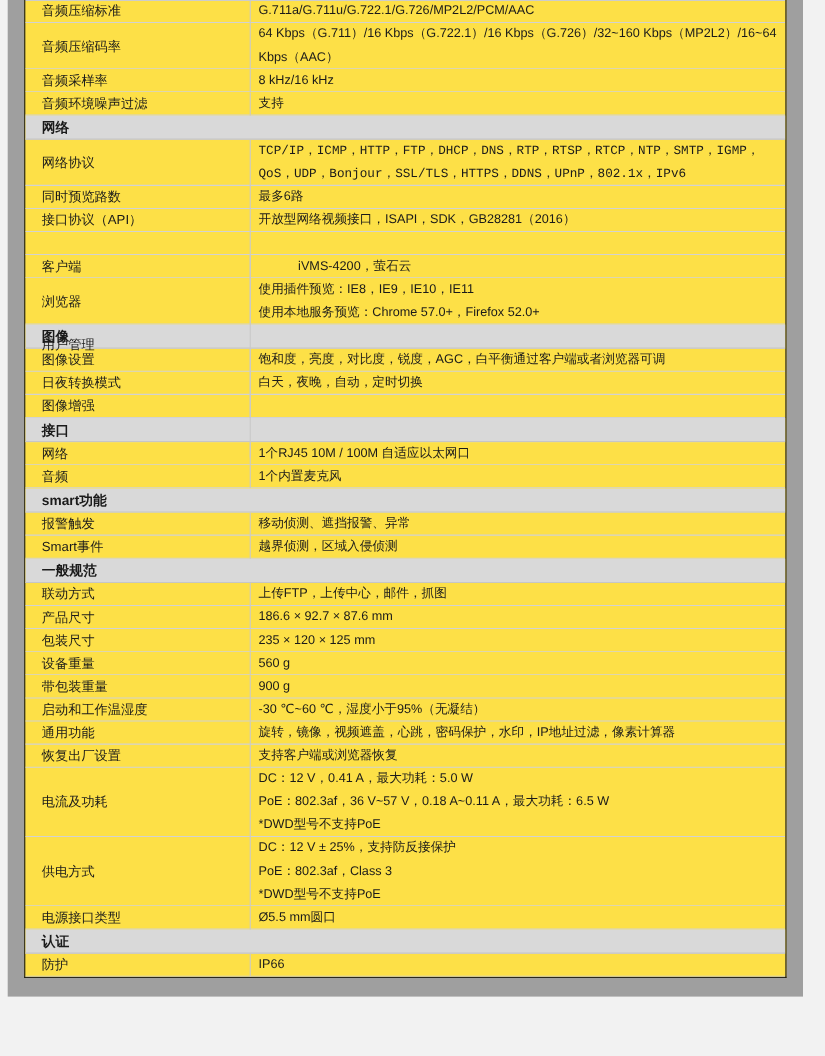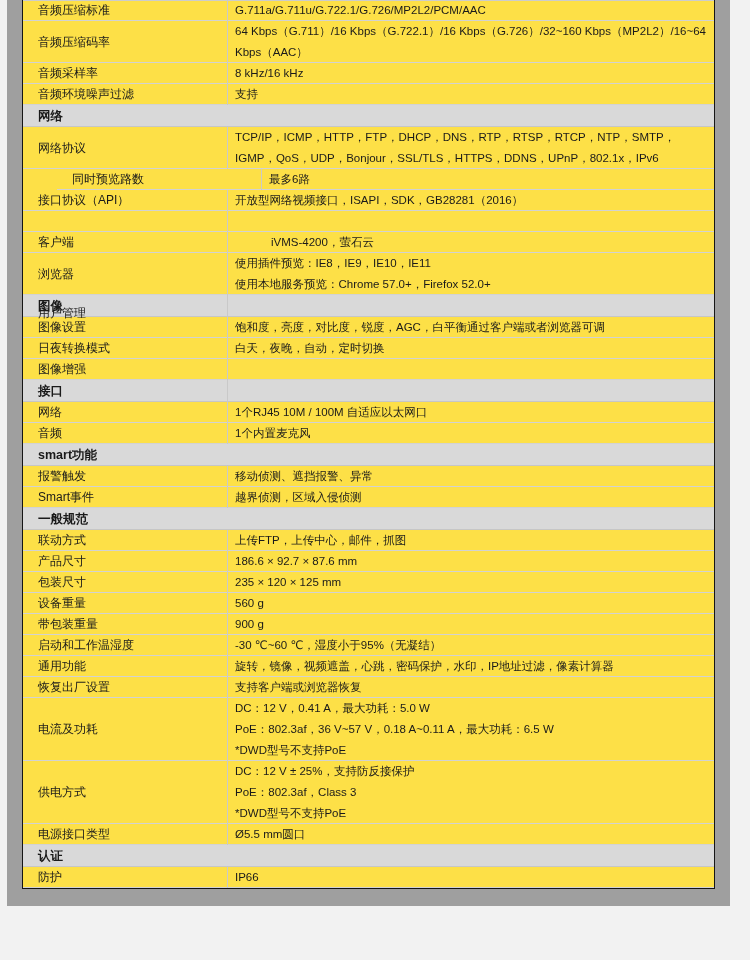--- a/index.html
+++ b/index.html
@@ -75,25 +75,25 @@
     </div>
     <div class="row single" style="height: 21px;">
       <div class="label">音频采样率</div>
       <div class="value">8 kHz/16 kHz</div>
     </div>
     <div class="row single" style="height: 21px;">
       <div class="label">音频环境噪声过滤</div>
       <div class="value">支持</div>
     </div>
     <div class="section-header">网络</div>
-    <div class="row wrap2" style="height: 42px;">
+    <div class="row wrap2" style="height: 42px; font-family: Liberation Mono, monospace;">
       <div class="label">网络协议</div>
       <div class="value">TCP/IP，ICMP，HTTP，FTP，DHCP，DNS，RTP，RTSP，RTCP，NTP，SMTP，IGMP，QoS，UDP，Bonjour，SSL/TLS，HTTPS，DDNS，UPnP，802.1x，IPv6</div>
     </div>
-    <div class="row single" style="height: 21px; margin-left: 34px;">
+    <div class="row single" style="height: 21px;">
       <div class="label">同时预览路数</div>
       <div class="value">最多6路</div>
     </div>
     <div class="row single" style="height: 21px;">
       <div class="label">接口协议（API）</div>
       <div class="value">开放型网络视频接口，ISAPI，SDK，GB28281（2016）</div>
     </div>
     <div class="row single" style="height: 21px; flex-direction: column;">
       <div class="label">用户管理</div>
       <div class="value">最多32个用户，可分3级用户权限管理：管理员，操作员，普通用户</div>

